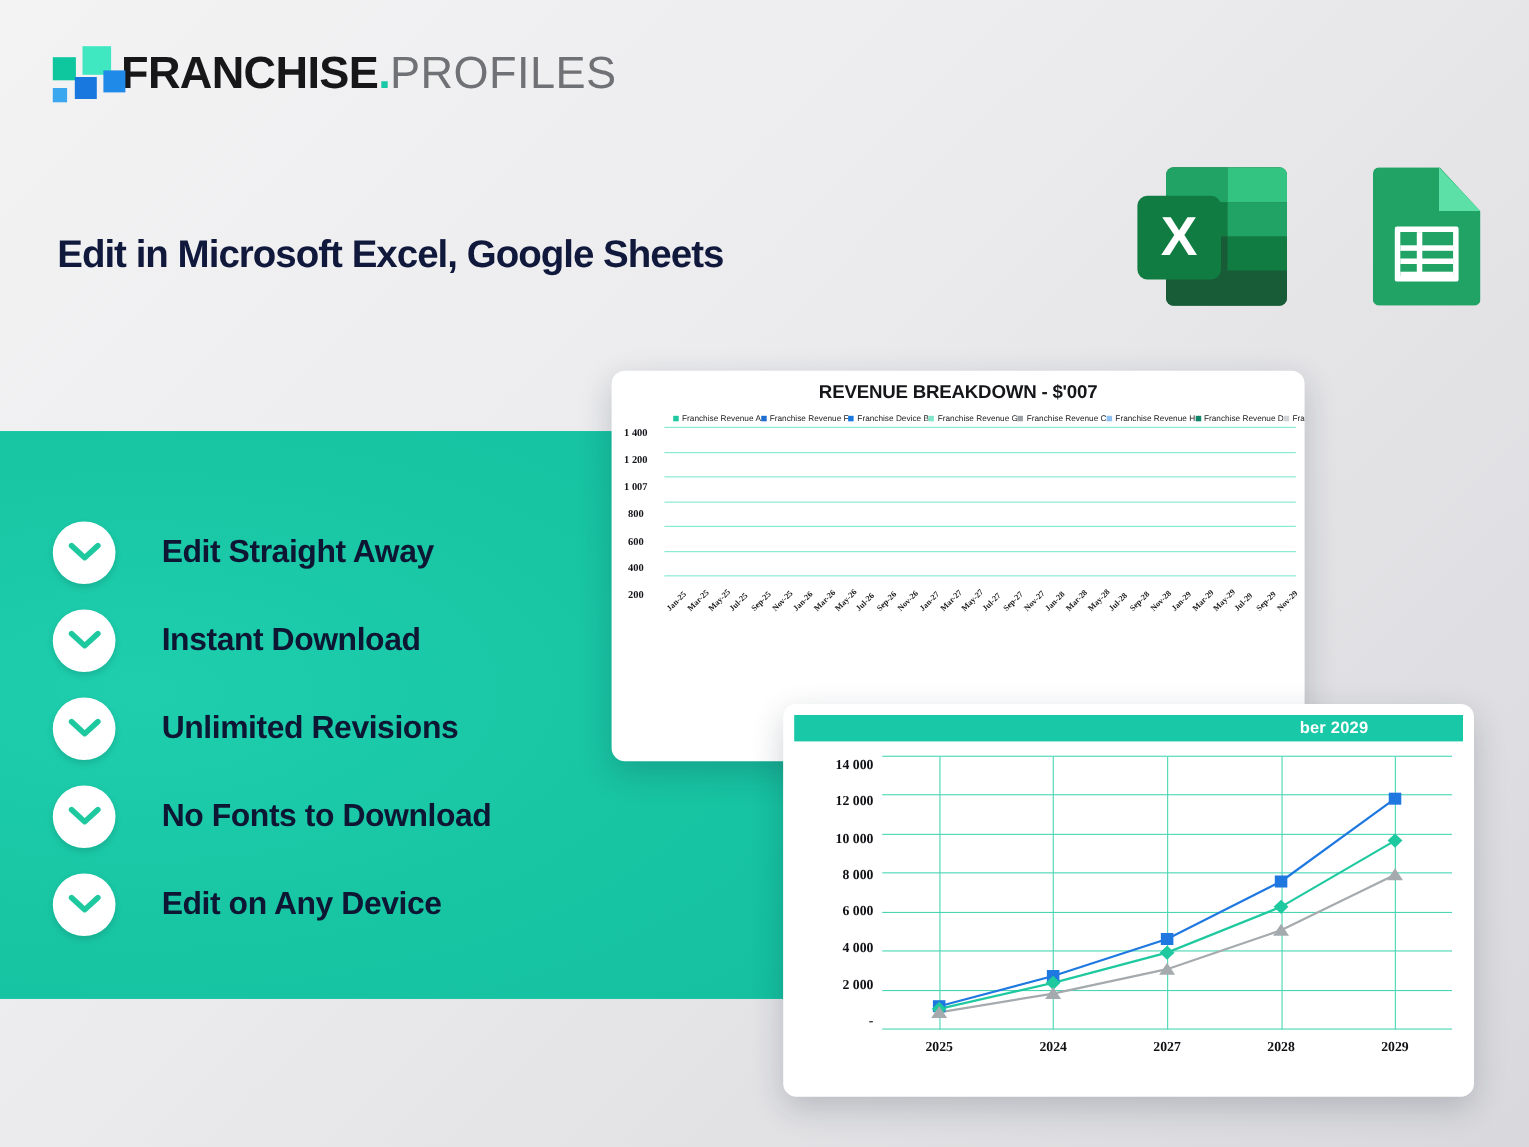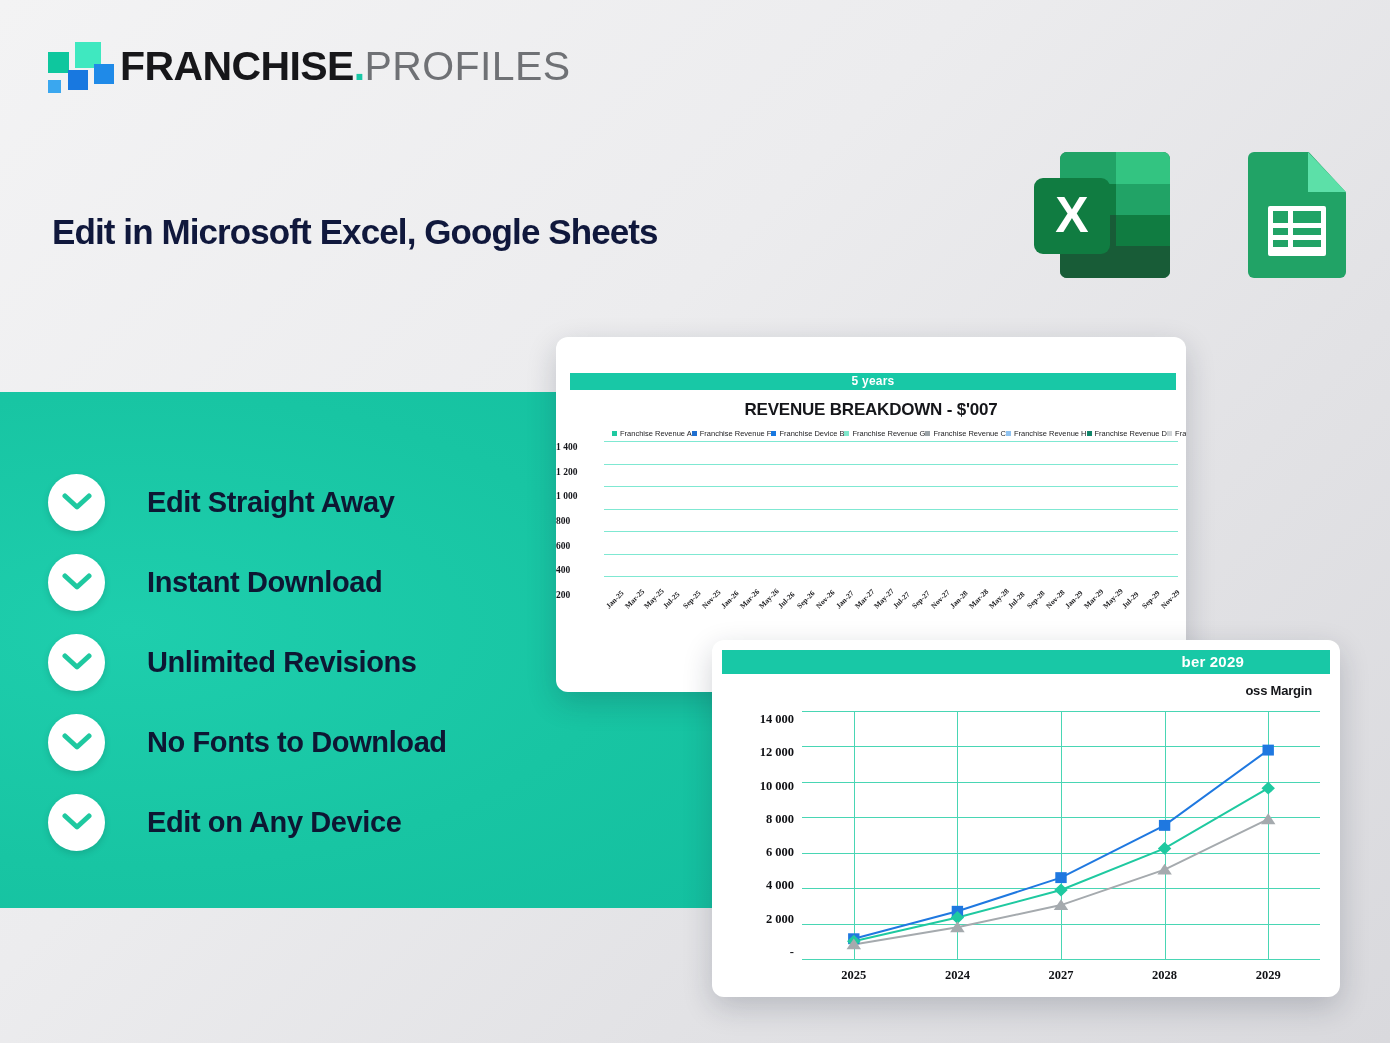--- a/index.html
+++ b/index.html
@@ -22,21 +22,21 @@
 
   
   #logo-row { position: absolute; left: 44px; top: 40px; display: flex; align-items: center; }
   .logo-mark { position: relative; width: 62px; height: 52px; flex: 0 0 62px; }
   .logo-mark i { position: absolute; display: block; }
   .sq1 { left: 4px;  top: 12px; width: 21px; height: 21px; background: #0ec79e; }
   .sq2 { left: 31px; top: 2px;  width: 26px; height: 26px; background: #3fe8c0; }
   .sq3 { left: 4px;  top: 40px; width: 13px; height: 13px; background: #3aa7ef; }
   .sq4 { left: 24px; top: 30px; width: 20px; height: 20px; background: #1878e0; }
   .sq5 { left: 50px; top: 24px; width: 20px; height: 20px; background: #1f8ae8; }
-  #logo-text { font-size: 41px; letter-spacing: -0.6px; margin-left: 14px; white-space: nowrap; }
+  #logo-text { font-size: 41px; letter-spacing: -0.6px; margin-left: 4px; white-space: nowrap; }
   #logo-text .b { font-weight: 700; color: #17171a; }
   #logo-text .dot { font-weight: 700; color: #18c8a6; }
   #logo-text .l { font-weight: 400; color: #6f7175; letter-spacing: 0.4px; }
 
   #headline {
     position: absolute; left: 52px; top: 212px;
     font-size: 35px; font-weight: 700; color: #10183c;
     letter-spacing: -0.9px; white-space: nowrap;
   }
 
@@ -119,21 +119,21 @@
     grid-auto-flow: column; column-gap: 0; row-gap: 2px;
   }
   .legend-item { display: flex; align-items: center; font-size: 7.5px; color: #1d1d20; white-space: nowrap; }
   .legend-item .sw { width: 5px; height: 5px; margin-right: 3px; flex: 0 0 5px; }
 
   
   #bar-plot-wrap { position: relative; margin: 2px 0 0 0; height: 170px; }
   #bar-y-axis {
     position: absolute; left: 0; top: 0; width: 44px; height: 158px;
     display: flex; flex-direction: column; justify-content: space-between;
-    align-items: flex-start; font-size: 9.5px; font-weight: 700; color: #14151a;
+    align-items: center; font-size: 9.5px; font-weight: 700; color: #14151a;
     font-family: "Liberation Serif", serif;
   }
   #bar-plot {
     position: absolute; left: 48px; top: 0; right: 8px; height: 158px;
   }
   #bar-gridlines { position: absolute; inset: 0; }
   #bar-gridlines span { position: absolute; left: 0; right: 0; height: 1px; background: #7fe8d2; }
   #bars { position: absolute; inset: 0; display: flex; align-items: flex-end; gap: 1px; }
   .bar { flex: 1 1 0; display: flex; flex-direction: column-reverse; }
   .bar > i { display: block; width: 100%; }
@@ -253,21 +253,20 @@
     <div class="chev-circle">
       <svg width="30" height="20" viewBox="0 0 30 20">
           <path d="M3 4 L15 15 L27 4" fill="none" stroke="#1fc9a0" stroke-width="5" stroke-linecap="round" stroke-linejoin="round"></path>
         </svg>
     </div>
     <div class="feature-label">Edit on Any Device</div>
   </div>
 </div>
 
 <div class="card" id="bar-card">
-  <div class="card-band">5 years</div>
   <div class="card-title">REVENUE BREAKDOWN - $'007</div>
   <div id="bar-legend">
       <div class="legend-item">
         <span class="sw" style="background: rgb(31, 201, 160);"></span>
         <span>Franchise Revenue A</span>
       </div>
       <div class="legend-item">
         <span class="sw" style="background: rgb(31, 111, 208);"></span>
         <span>Franchise Revenue F</span>
       </div>
@@ -293,21 +292,21 @@
       </div>
       <div class="legend-item">
         <span class="sw" style="background: rgb(207, 211, 214);"></span>
         <span>Franchise Revenue J</span>
       </div>
     </div>
   <div id="bar-plot-wrap">
     <div id="bar-y-axis">
         <div>1 400</div>
         <div>1 200</div>
-        <div>1 000</div>
+        <div>1 007</div>
         <div>800</div>
         <div>600</div>
         <div>400</div>
         <div>200</div>
       </div>
     <div id="bar-plot">
       <div id="bar-gridlines">
           <span style="bottom: 14.2857%;"></span>
           <span style="bottom: 28.5714%;"></span>
           <span style="bottom: 42.8571%;"></span>
@@ -880,21 +879,20 @@
         <div class="xtick">
           <span>Nov-29</span>
         </div>
         <div class="xtick"></div>
       </div>
   </div>
 </div>
 
 <div class="card" id="line-card">
   <div class="card-band">ber 2029</div>
-  <div class="card-title">oss Margin</div>
   <div id="line-plot-wrap">
     <div id="line-y-axis">
         <div>14 000</div>
         <div>12 000</div>
         <div>10 000</div>
         <div>8 000</div>
         <div>6 000</div>
         <div>4 000</div>
         <div>2 000</div>
         <div>-</div>

